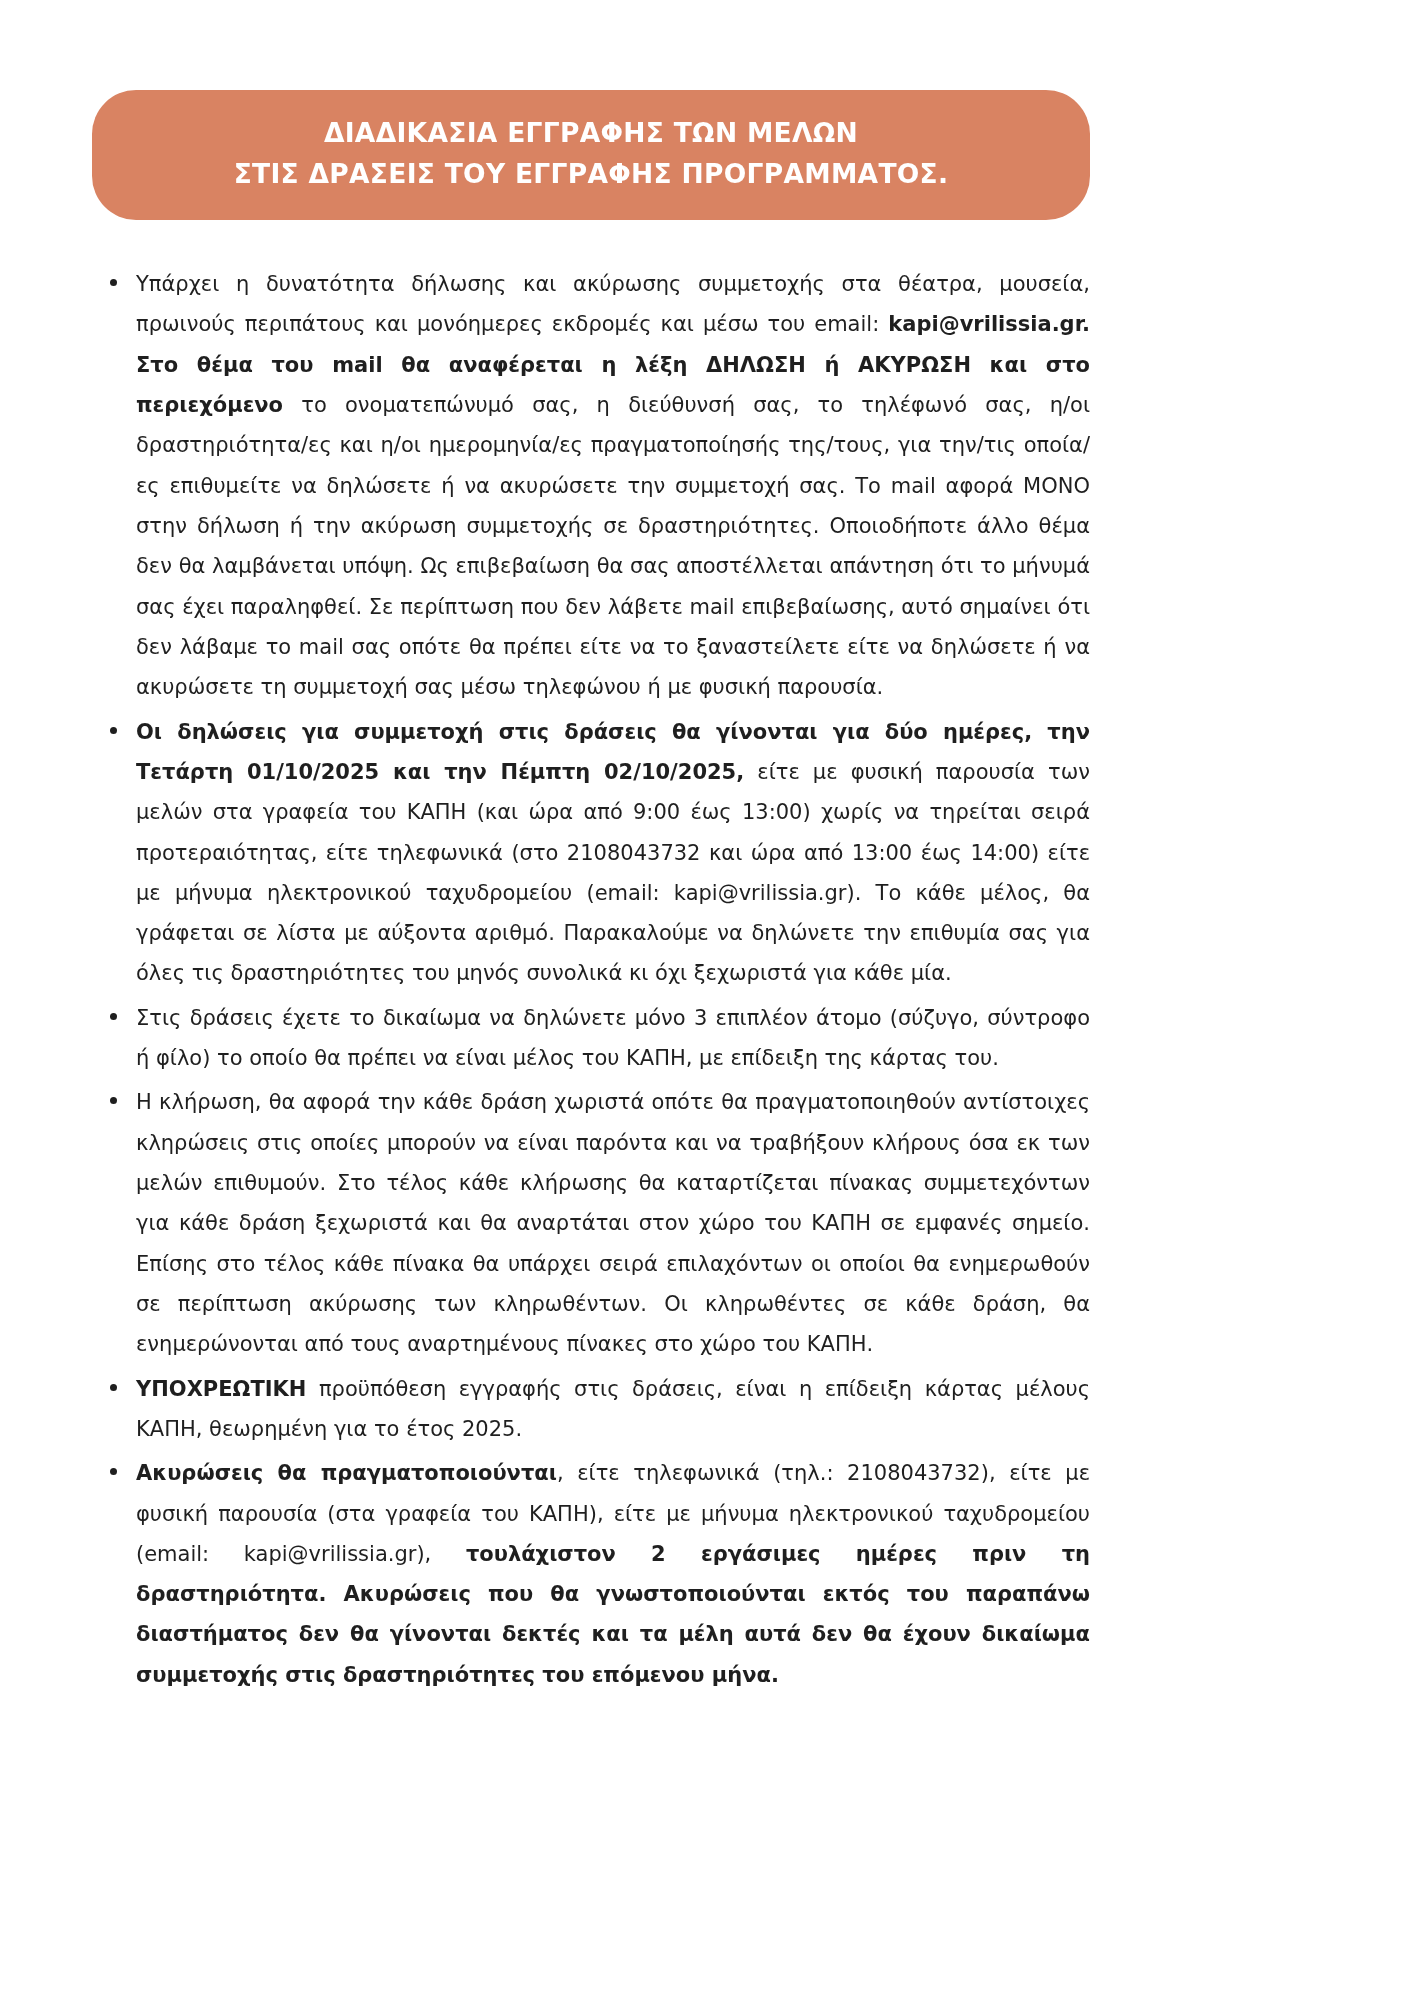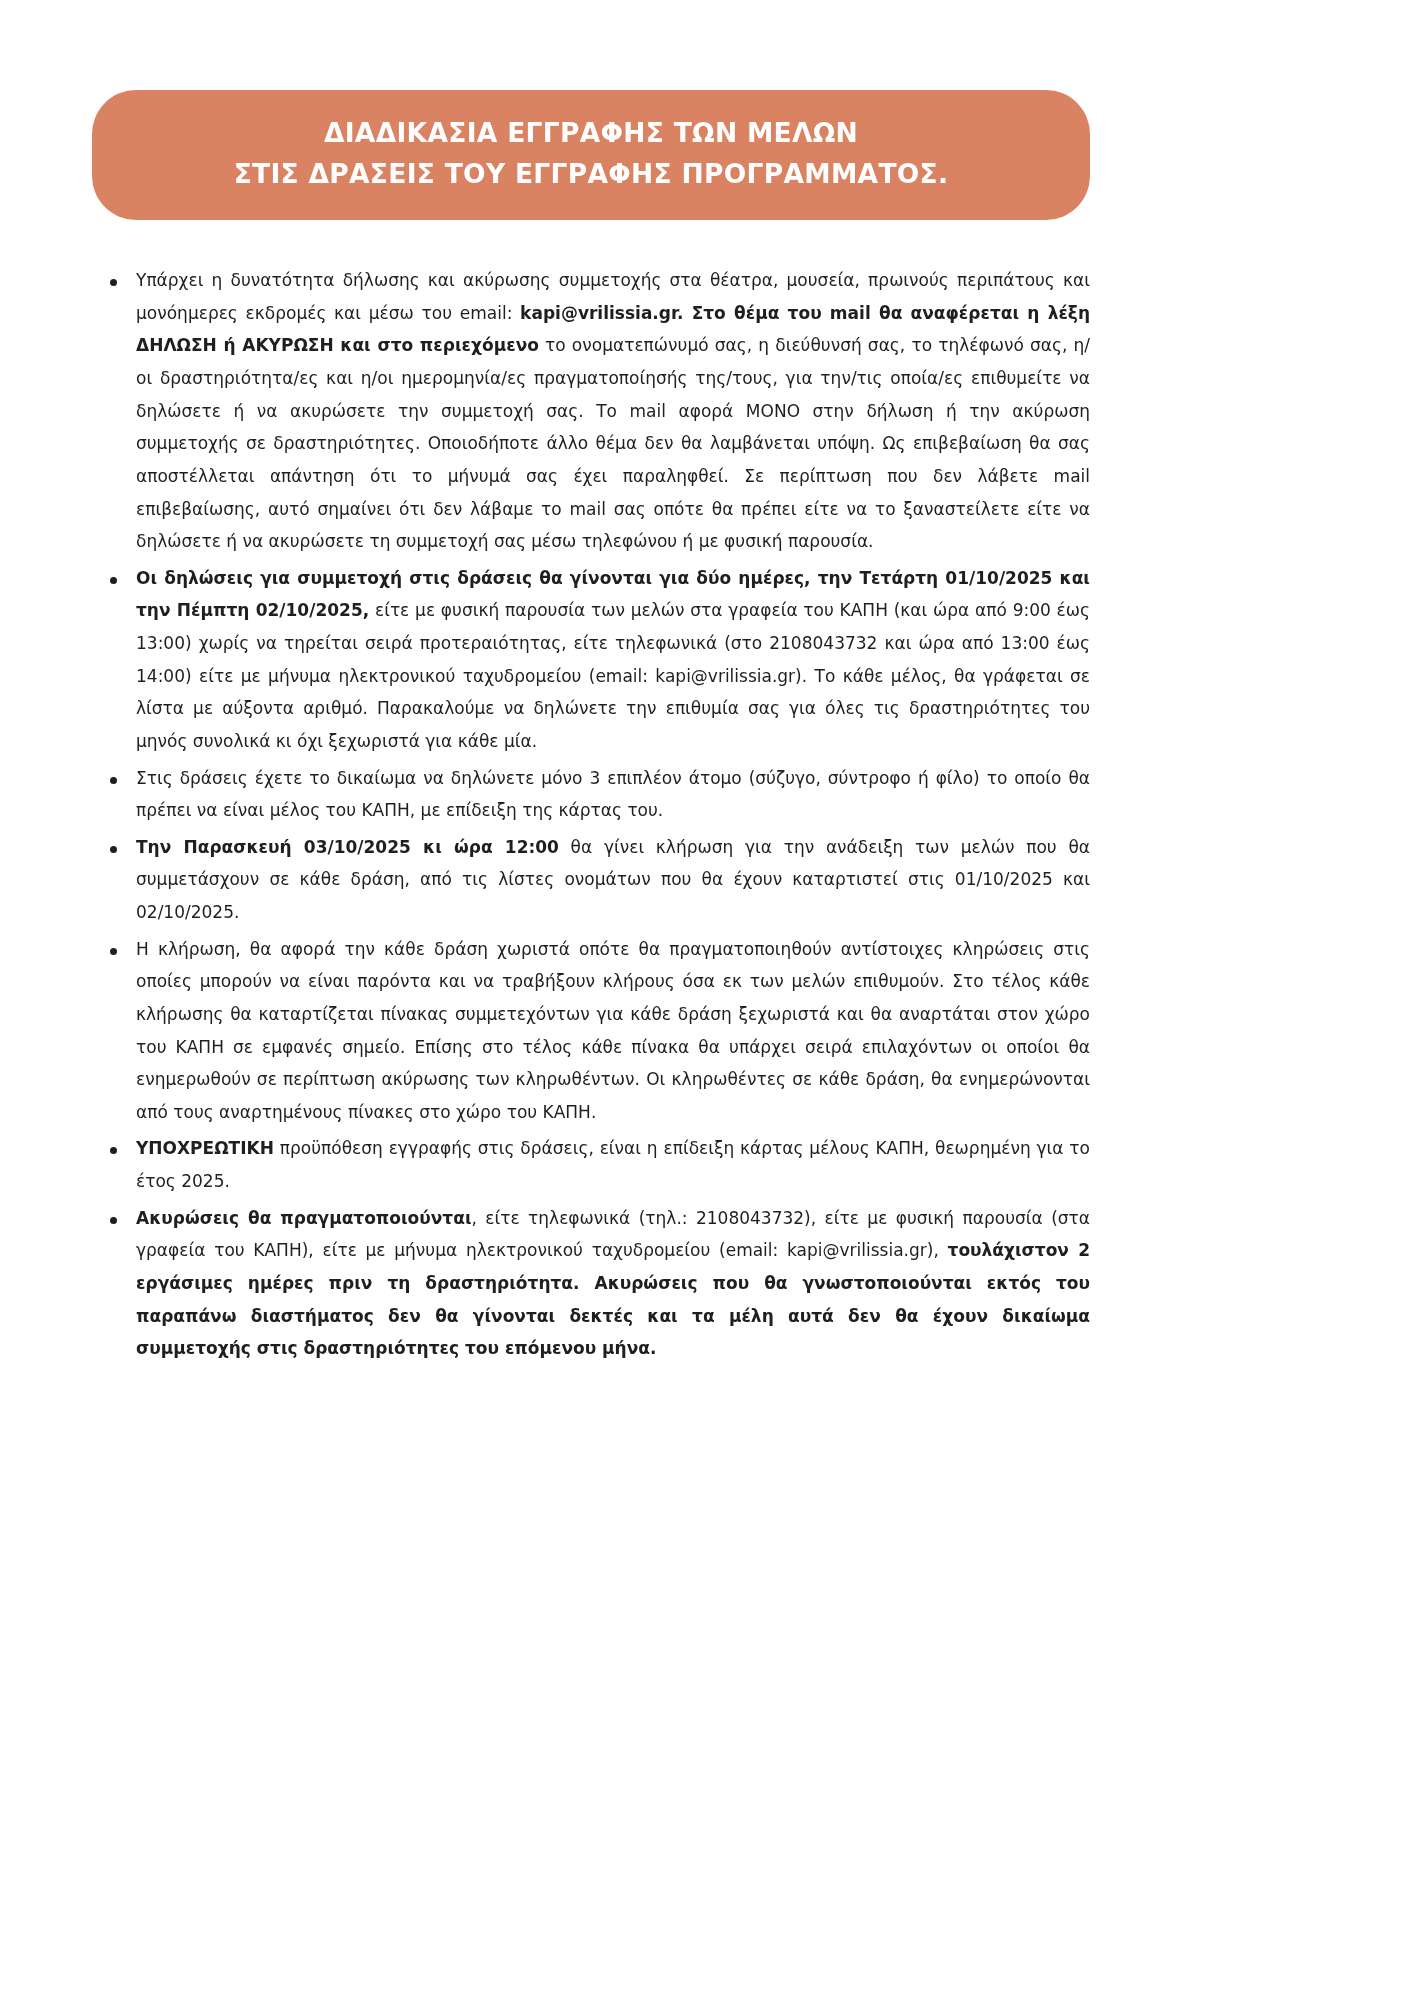--- a/index.html
+++ b/index.html
@@ -38,21 +38,21 @@
   }
   ul.bullets {
     list-style: none;
     margin: 0;
     padding: 0;
   }
   ul.bullets > li {
     position: relative;
     padding-left: 44px;
     margin-bottom: 4px;
-    font-size: 17px;
+    font-size: 21px;
     line-height: 1.92;
     text-align: justify;
     text-justify: inter-word;
     color: #1f1f1f;
   }
   ul.bullets > li::before {
     content: "";
     position: absolute;
     left: 18px;
     top: 15px;
@@ -75,20 +75,19 @@
 
   <div class="title-banner">
     <span class="line">ΔΙΑΔΙΚΑΣΙΑ ΕΓΓΡΑΦΗΣ ΤΩΝ ΜΕΛΩΝ</span>
     <span class="line">ΣΤΙΣ ΔΡΑΣΕΙΣ ΤΟΥ ΕΓΓΡΑΦΗΣ ΠΡΟΓΡΑΜΜΑΤΟΣ.</span>
   </div>
 
   <ul class="bullets" id="bullet-list">
       <li><span>Υπάρχει η δυνατότητα δήλωσης και ακύρωσης συμμετοχής στα θέατρα, μουσεία, πρωινούς περιπάτους και μονόημερες εκδρομές και μέσω του email: </span><span class="b">kapi@vrilissia.gr. Στο θέμα του mail θα αναφέρεται η λέξη ΔΗΛΩΣΗ ή ΑΚΥΡΩΣΗ και στο περιεχόμενο</span><span> το ονοματεπώνυμό σας, η διεύθυνσή σας, το τηλέφωνό σας, η/οι δραστηριότητα/ες και η/οι ημερομηνία/ες πραγματοποίησής της/τους, για την/τις οποία/ες επιθυμείτε να δηλώσετε ή να ακυρώσετε την συμμετοχή σας. Το mail αφορά ΜΟΝΟ στην δήλωση ή την ακύρωση συμμετοχής σε δραστηριότητες. Οποιοδήποτε άλλο θέμα δεν θα λαμβάνεται υπόψη. Ως επιβεβαίωση θα σας αποστέλλεται απάντηση ότι το μήνυμά σας έχει παραληφθεί. Σε περίπτωση που δεν λάβετε mail επιβεβαίωσης, αυτό σημαίνει ότι δεν λάβαμε το mail σας οπότε θα πρέπει είτε να το ξαναστείλετε είτε να δηλώσετε ή να ακυρώσετε τη συμμετοχή σας μέσω τηλεφώνου ή με φυσική παρουσία.</span></li>
       <li><span class="b">Οι δηλώσεις για συμμετοχή στις  δράσεις θα γίνονται για δύο ημέρες, την Τετάρτη 01/10/2025 και την Πέμπτη 02/10/2025,</span><span> είτε με φυσική παρουσία των μελών στα γραφεία του ΚΑΠΗ (και ώρα από 9:00 έως 13:00) χωρίς να τηρείται σειρά προτεραιότητας, είτε τηλεφωνικά (στο 2108043732 και ώρα από 13:00 έως 14:00) είτε με μήνυμα ηλεκτρονικού ταχυδρομείου (email: kapi@vrilissia.gr). Το κάθε μέλος, θα γράφεται σε λίστα με αύξοντα αριθμό. Παρακαλούμε να δηλώνετε την επιθυμία σας για όλες τις δραστηριότητες του μηνός συνολικά κι όχι ξεχωριστά για κάθε μία.</span></li>
       <li><span>Στις δράσεις έχετε το δικαίωμα να δηλώνετε μόνο 3 επιπλέον άτομο (σύζυγο, σύντροφο ή φίλο) το οποίο θα πρέπει να είναι μέλος του ΚΑΠΗ, με επίδειξη της κάρτας του.</span></li>
-      <li><span class="b">Την Παρασκευή 03/10/2025 κι ώρα 12:00</span><span> θα γίνει κλήρωση για την ανάδειξη των μελών που θα συμμετάσχουν σε κάθε δράση, από τις λίστες ονομάτων που θα έχουν καταρτιστεί στις 01/10/2025 και 02/10/2025.</span></li>
       <li><span>Η κλήρωση, θα αφορά την κάθε δράση χωριστά οπότε θα πραγματοποιηθούν αντίστοιχες κληρώσεις στις οποίες μπορούν να είναι παρόντα και να τραβήξουν κλήρους όσα εκ των μελών επιθυμούν. Στο τέλος κάθε κλήρωσης θα καταρτίζεται πίνακας συμμετεχόντων για κάθε δράση ξεχωριστά και θα αναρτάται στον χώρο του ΚΑΠΗ σε εμφανές σημείο. Επίσης στο τέλος κάθε πίνακα θα υπάρχει σειρά επιλαχόντων οι οποίοι θα ενημερωθούν σε περίπτωση ακύρωσης των κληρωθέντων. Οι κληρωθέντες σε κάθε δράση, θα ενημερώνονται από τους αναρτημένους πίνακες στο χώρο του ΚΑΠΗ.</span></li>
       <li><span class="b">ΥΠΟΧΡΕΩΤΙΚΗ</span><span> προϋπόθεση εγγραφής στις δράσεις, είναι η επίδειξη κάρτας μέλους ΚΑΠΗ, θεωρημένη για το έτος 2025.</span></li>
       <li><span class="b">Ακυρώσεις θα πραγματοποιούνται</span><span>, είτε τηλεφωνικά (τηλ.: 2108043732), είτε με φυσική παρουσία (στα γραφεία του ΚΑΠΗ), είτε με μήνυμα ηλεκτρονικού ταχυδρομείου (email: kapi@vrilissia.gr), </span><span class="b">τουλάχιστον 2 εργάσιμες ημέρες πριν τη δραστηριότητα. Ακυρώσεις που θα γνωστοποιούνται εκτός του παραπάνω διαστήματος δεν θα γίνονται δεκτές και τα μέλη αυτά δεν θα έχουν δικαίωμα συμμετοχής στις δραστηριότητες του επόμενου μήνα.</span></li>
     </ul>
 
   <div class="spacer-bottom"></div>
 </div>
 
 </body></html>

